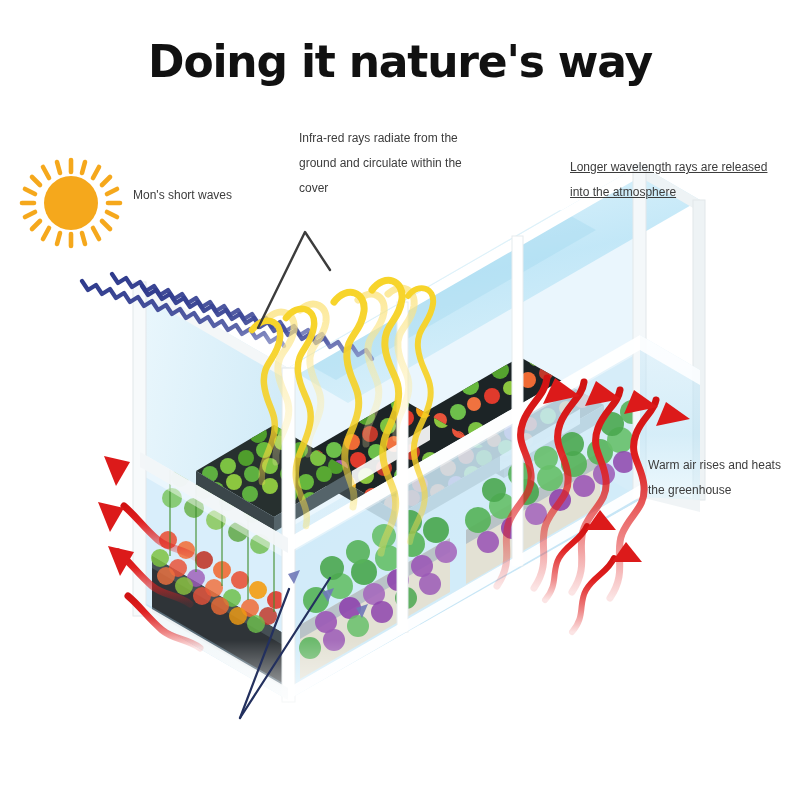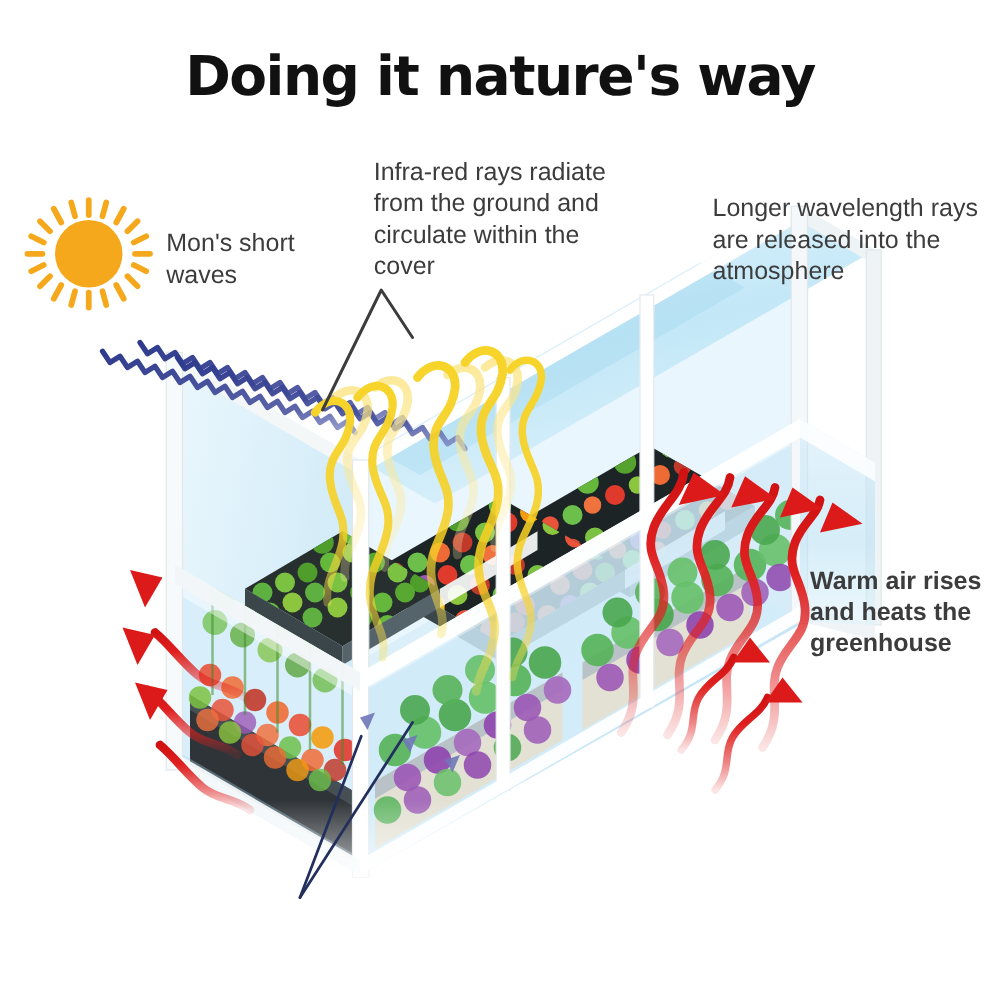--- a/index.html
+++ b/index.html
@@ -2,25 +2,25 @@
 <html><head>
 <meta charset="utf-8">
 <style>
   html,body{margin:0;padding:0;background:#fff;}
   body{width:800px;height:800px;position:relative;overflow:hidden;
        font-family:"Liberation Sans", sans-serif;color:#3a3a3a;}
   #stage{position:absolute;inset:0;width:800px;height:800px;}
   .title{position:absolute;left:0;top:36px;width:800px;text-align:center;
          font-family:"DejaVu Sans", sans-serif;font-weight:bold;
          font-size:44px;letter-spacing:-1.2px;color:#111;white-space:nowrap;}
-  .cap{position:absolute;font-size:20px;line-height:25px;color:#3c3c3c;}
+  .cap{position:absolute;font-size:12px;line-height:25px;color:#3c3c3c;}
   #cap-sun{left:133px;top:183px;width:130px;}
   #cap-infra{left:299px;top:126px;width:190px;}
-  #cap-longer{left:570px;top:155px;width:215px;}
-  #cap-warm{left:648px;top:453px;width:150px;font-weight:bold;}
+  #cap-longer{left:570px;top:155px;width:215px;text-decoration:underline;}
+  #cap-warm{left:648px;top:453px;width:150px;}
   #cap-short{left:28px;top:702px;width:230px;}
   svg{position:absolute;left:0;top:0;}
 </style>
 </head>
 <body>
 
 <div id="stage">
 
   <div class="title">Doing it nature's way</div>
 

